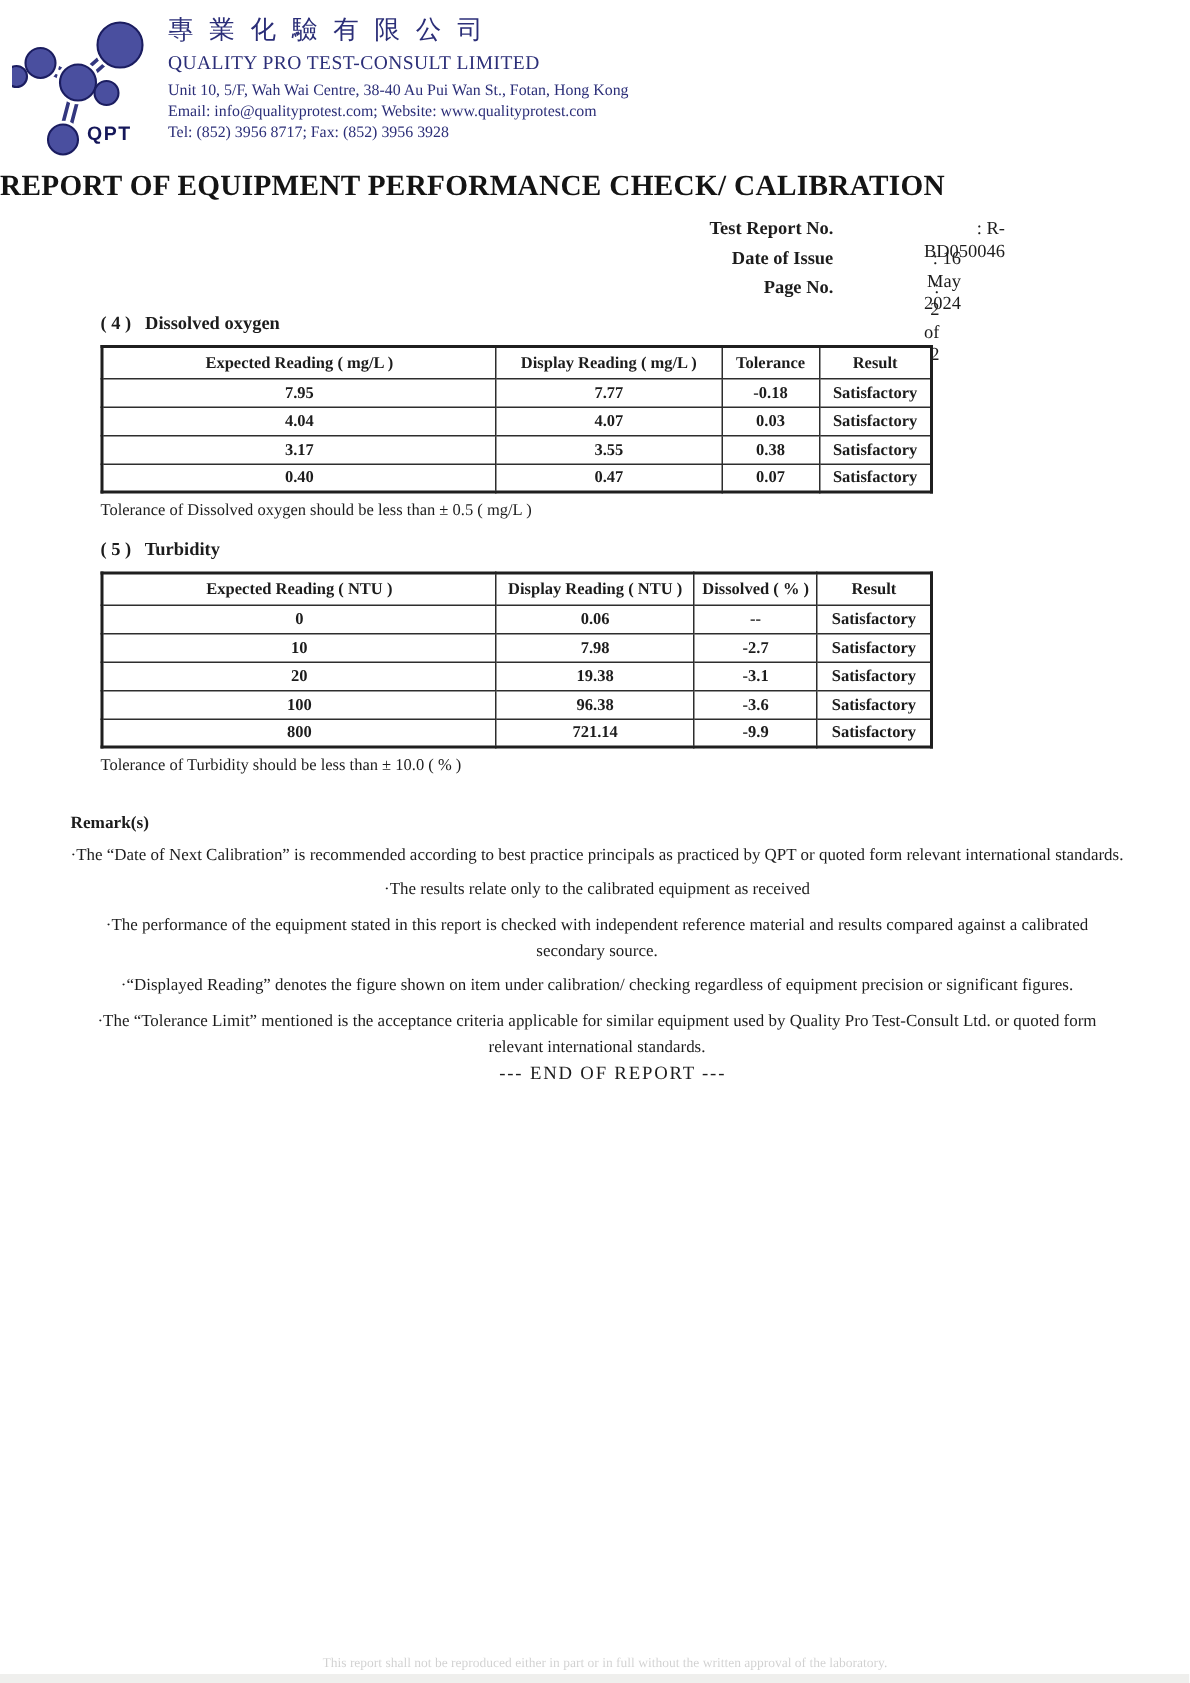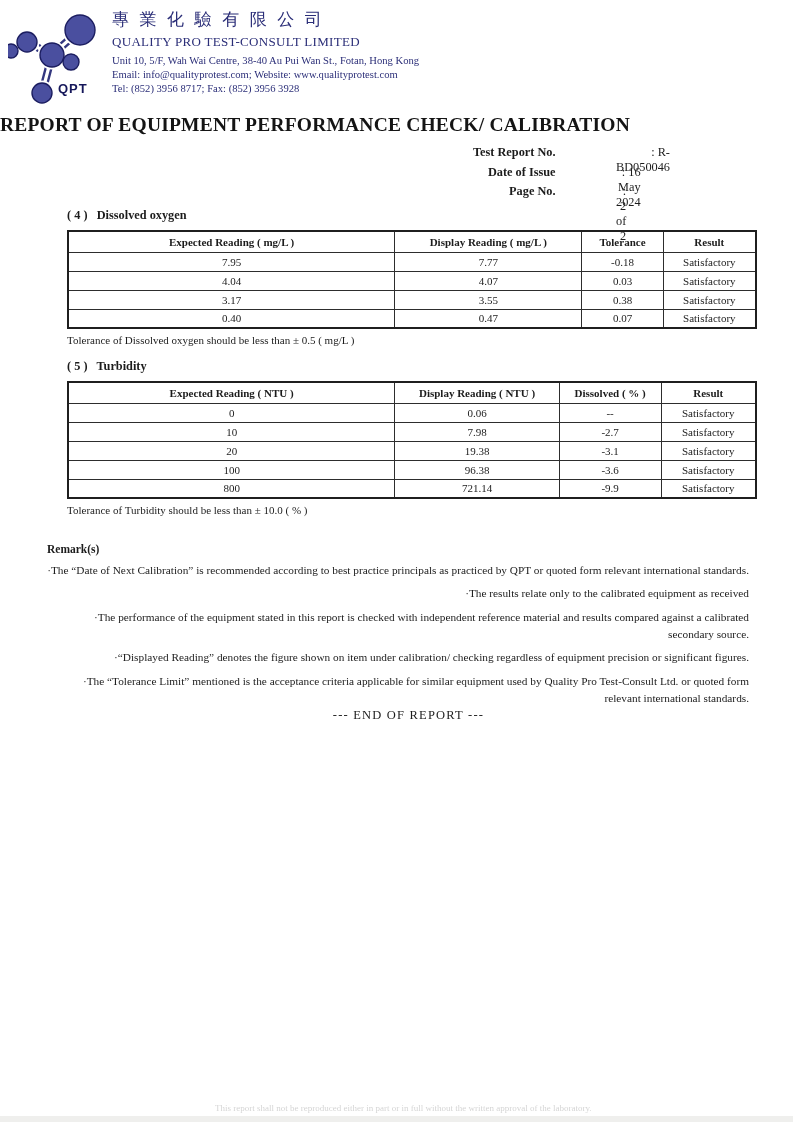--- a/index.html
+++ b/index.html
@@ -21,33 +21,33 @@
   .doc-title { left:0; top:114px; width:793px; text-align:left;
     font-size:19.5px; font-weight:bold; color:#141414; letter-spacing:0.2px; }
   .rep-info { left:473px; top:145px; font-size:12.3px; }
   .rep-row { height:19.5px; position:relative;text-align:right; }
   .rep-label { font-weight:bold; }
   .rep-value { position:absolute; left:131px; top:0; font-weight:normal;margin-left:12px; }
 
   
   .section { left:47px; width:699px;margin-left:20px; }
   .sec-heading { font-size:12.3px; font-weight:bold; white-space:pre; height:18px; }
-  table { border-collapse:collapse; width:690px; margin-top:4px;
+  table { border-collapse:collapse; width:555px; margin-top:4px;
     border:2px solid #1f1f1f; table-layout:fixed; }
   th, td { border:1px solid #2d2d2d; text-align:center; font-size:11px;
     padding:0 3px; overflow:hidden; }
   thead th { height:21px; font-weight:bold; }
-  tbody td { height:19px; font-weight:normal; }
+  tbody td { height:19px; font-weight:bold; }
   .sec-note { font-size:11px; margin-top:5px; }
 
   
   .remarks { left:47px; top:543px; width:702px; }
   .remarks-heading { font-size:11.5px; font-weight:bold; }
   .remark-item { font-size:11.3px; line-height:17px; margin-top:6.5px;
-    text-align:right; }
+    text-align:center; }
 
   .end-report { left:12px; top:708px; width:793px; text-align:center;
     font-size:12.5px; letter-spacing:1.2px; }
 
   
   .footer-line { left:215px; top:1103px; width:420px; height:13px;
     font-size:9px; color:#000; opacity:0.18; overflow:hidden;
     white-space:nowrap; }
   .bottom-band { left:0; top:1116px; width:793px; height:6px; background:#efefed; }
 

